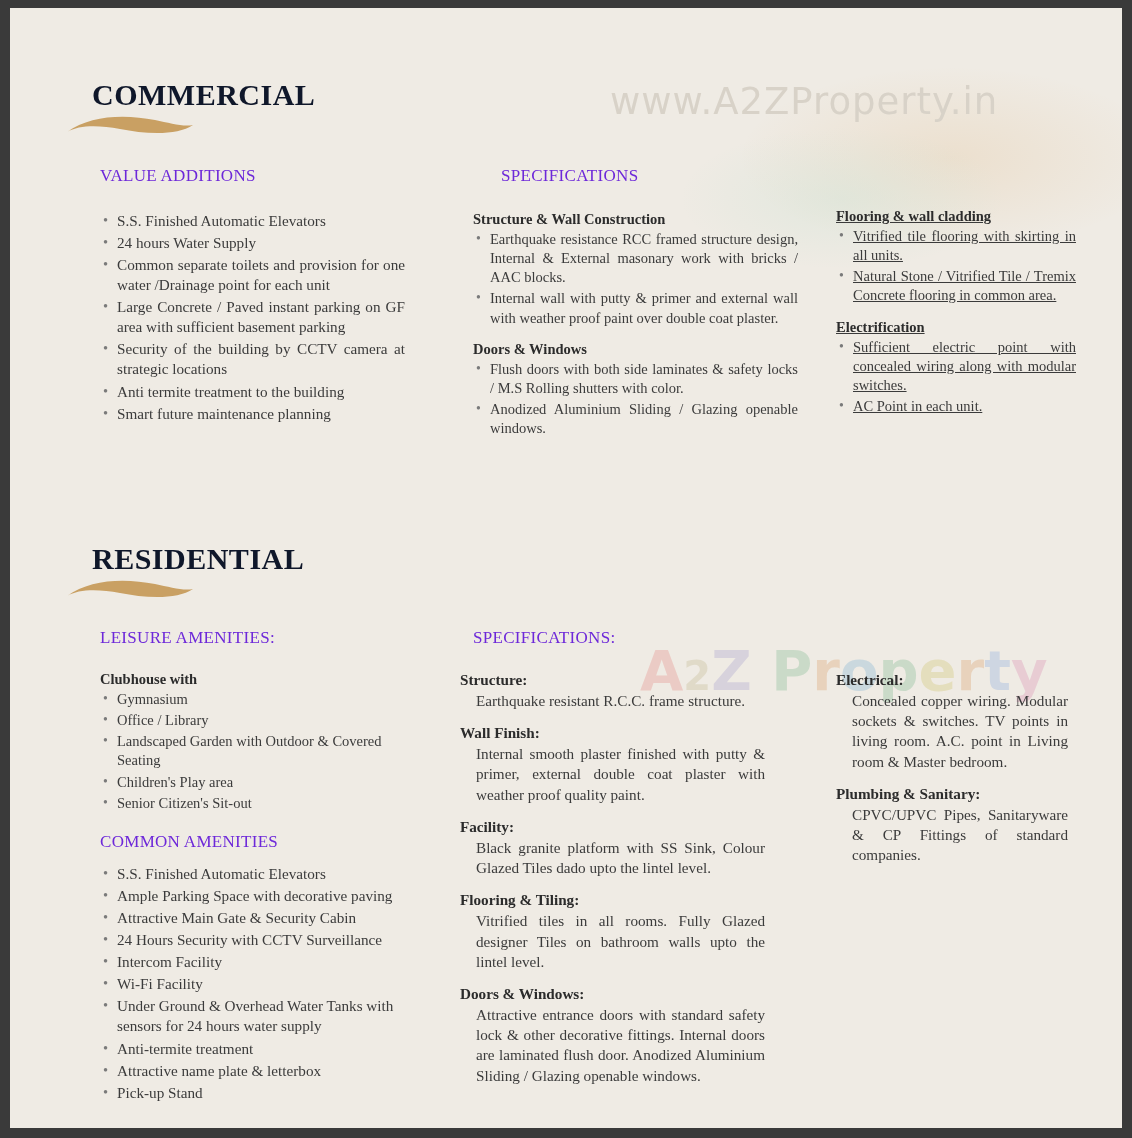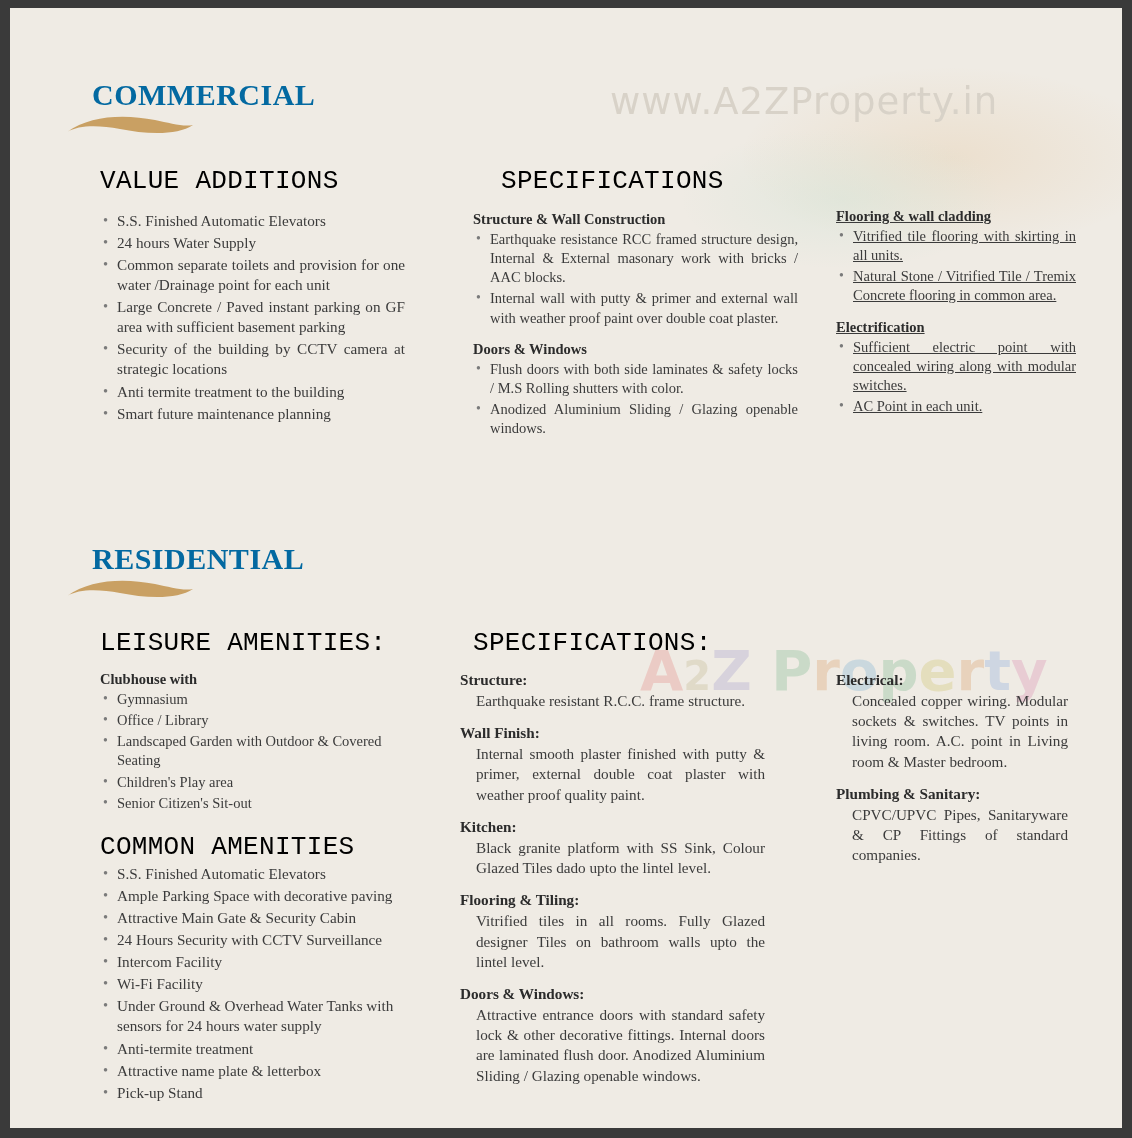--- a/index.html
+++ b/index.html
@@ -73,34 +73,34 @@
   .wm-mid .o { color: #9ec2d8; }
   .wm-mid .e { color: #d8cf8e; }
   .wm-mid .t { color: #a8bde0; }
   .wm-mid .y { color: #e0a8c0; }
 
   .section-title {
     position: absolute;
     font-family: "Liberation Serif", serif;
     font-size: 30px;
     font-weight: bold;
-    color: #0369a1;
+    color: #0f172a;
     letter-spacing: 0.5px;
   }
   .swoosh {
     position: absolute;
     width: 130px;
     height: 26px;
     pointer-events: none;
   }
   .col-head {
     position: absolute;
-    font-family: Liberation Mono, monospace;
-    font-size: 26px;
-    color: #000000;
+    font-family: Liberation Serif, serif;
+    font-size: 17px;
+    color: #6d28d9;
     letter-spacing: 0.3px;
   }
   .block {
     position: absolute;
     font-family: "Liberation Serif", serif;
     color: #3b3b3b;
   }
   ul.bul {
     list-style: none;
     margin: 0;
@@ -238,21 +238,21 @@
   <div class="block small15" style="left:450px; top:663px; width:305px;">
     <div>
       <div class="sub-head">Structure:</div>
       <p class="para">Earthquake resistant R.C.C. frame structure.</p>
     </div>
     <div>
       <div class="sub-head">Wall Finish:</div>
       <p class="para">Internal smooth plaster finished with putty &amp; primer, external double coat plaster with weather proof quality paint.</p>
     </div>
     <div>
-      <div class="sub-head">Kitchen:</div>
+      <div class="sub-head">Facility:</div>
       <p class="para">Black granite platform with SS Sink, Colour Glazed Tiles dado upto the lintel level.</p>
     </div>
     <div>
       <div class="sub-head">Flooring &amp; Tiling:</div>
       <p class="para">Vitrified tiles in all rooms. Fully Glazed designer Tiles on bathroom walls upto the lintel level.</p>
     </div>
     <div>
       <div class="sub-head">Doors &amp; Windows:</div>
       <p class="para">Attractive entrance doors with standard safety lock &amp; other decorative fittings. Internal doors are laminated flush door. Anodized Aluminium Sliding / Glazing openable windows.</p>
     </div>

